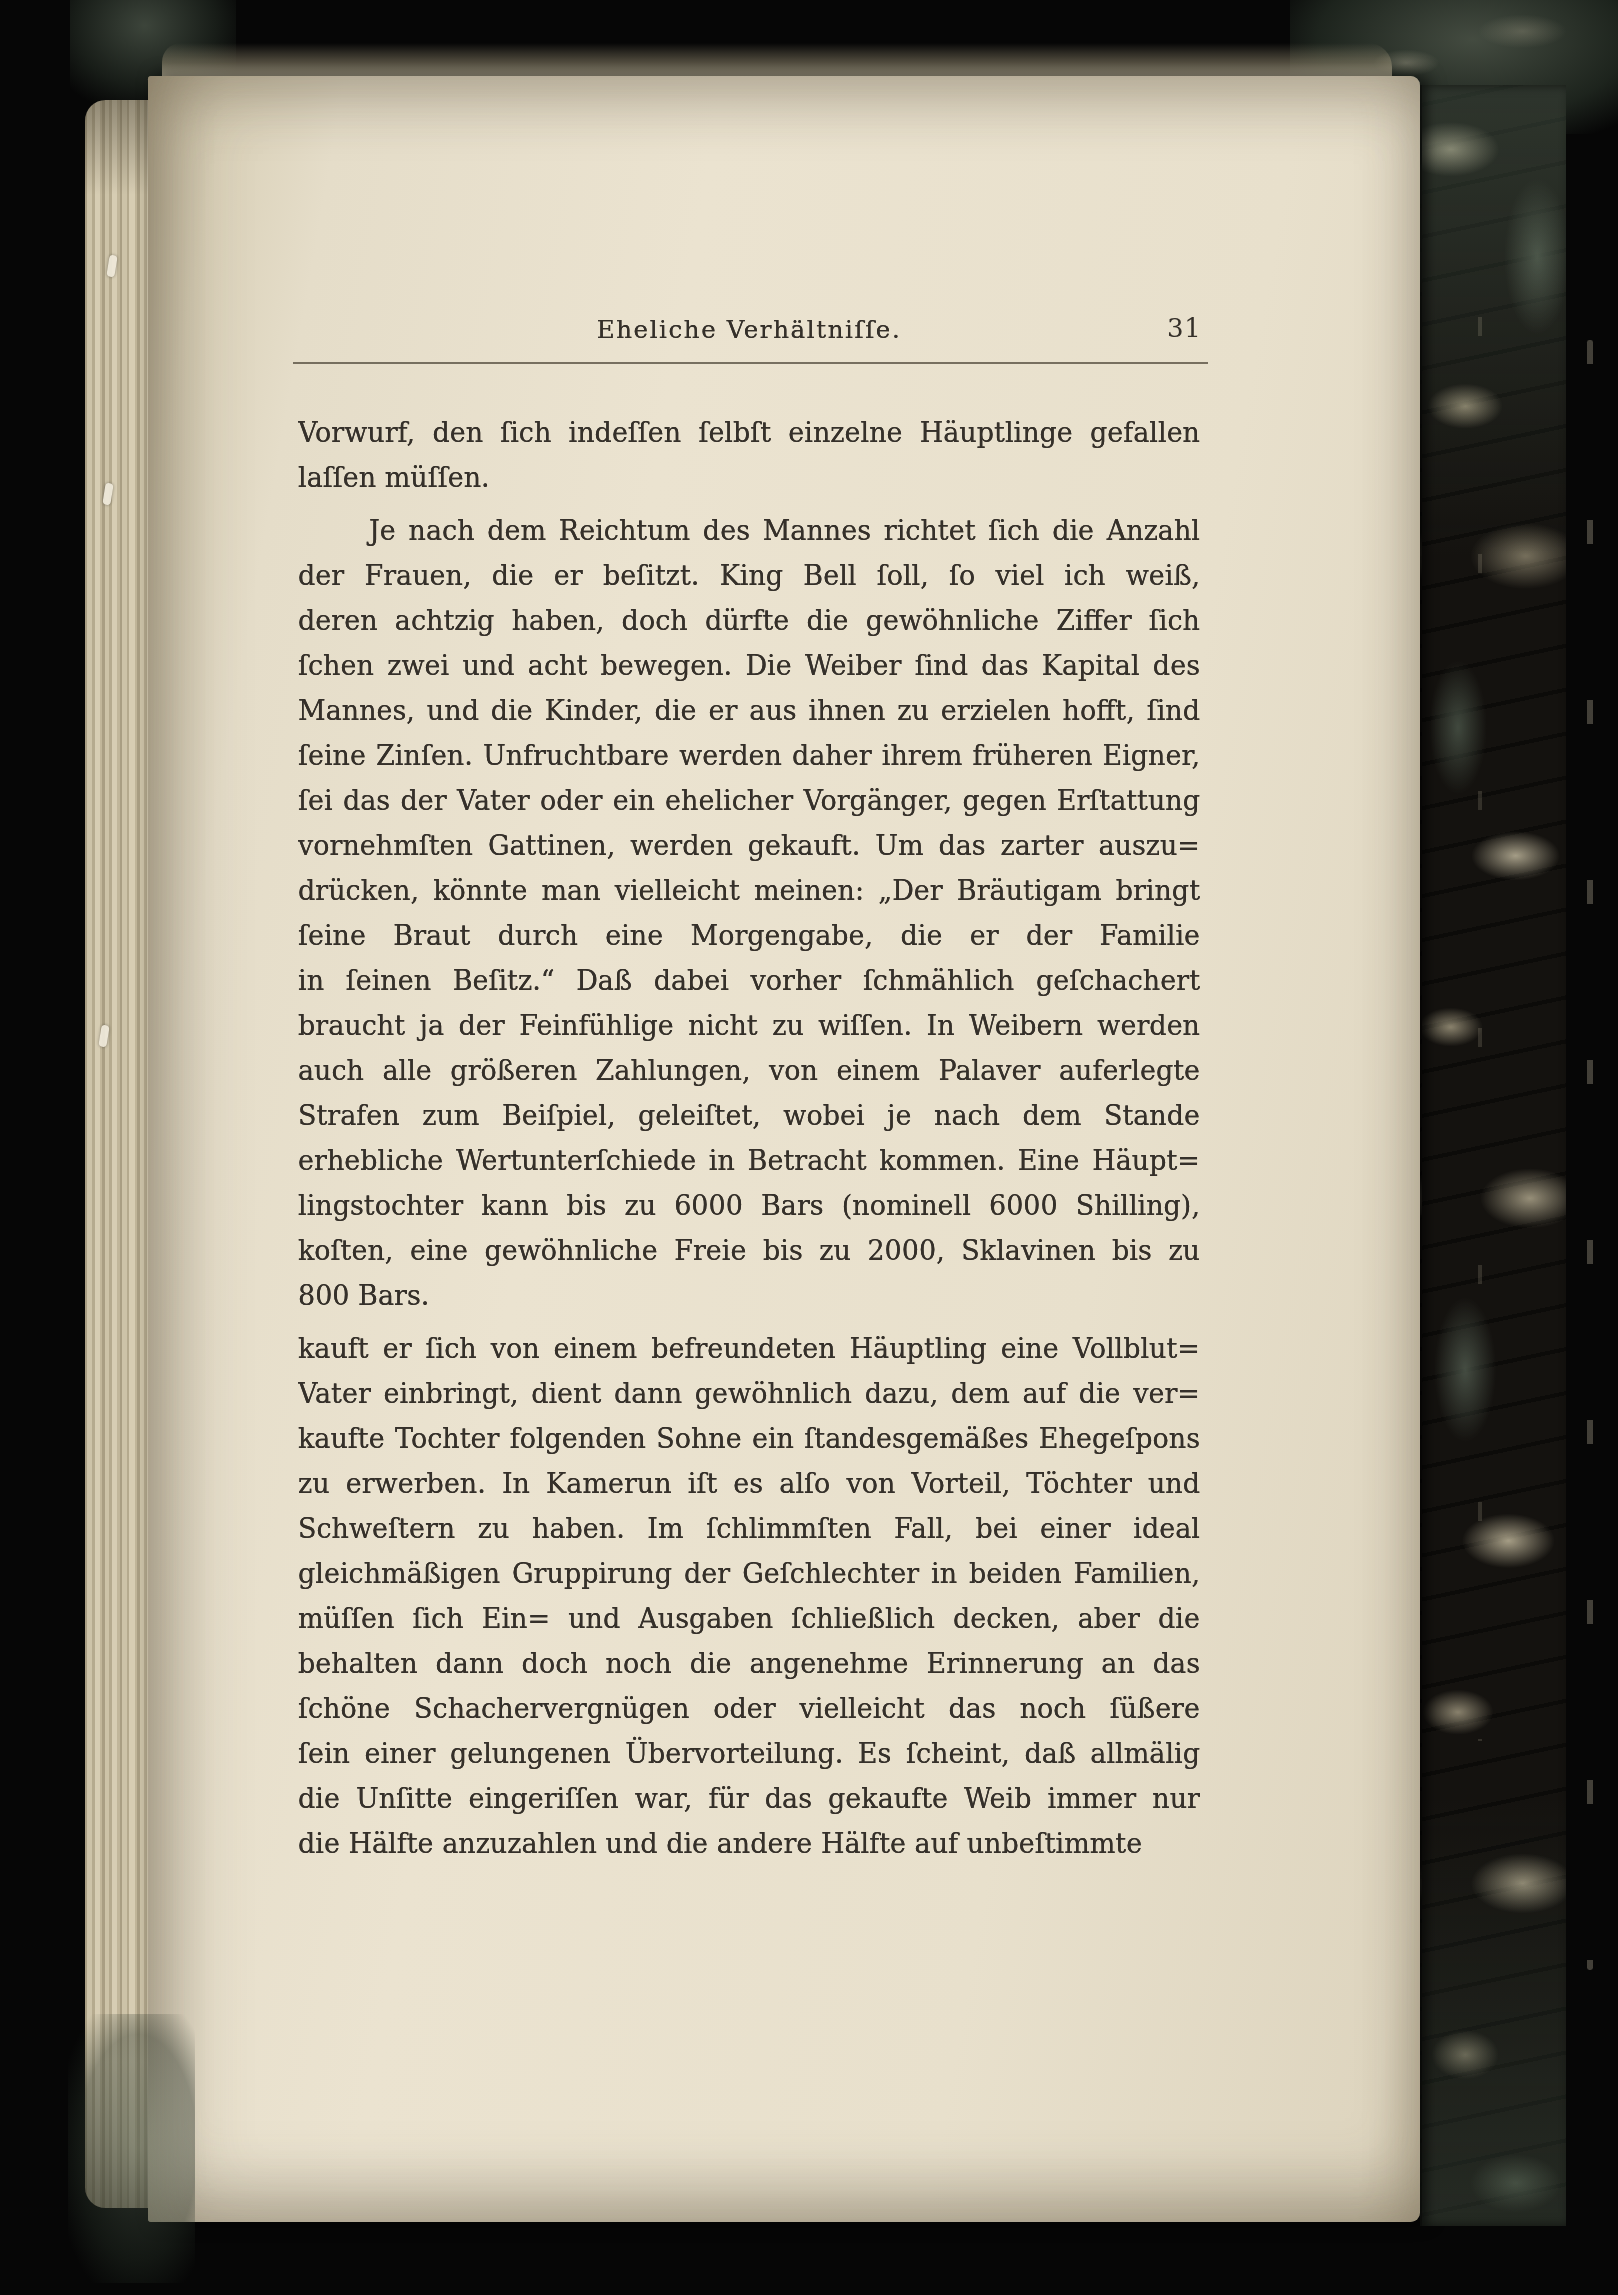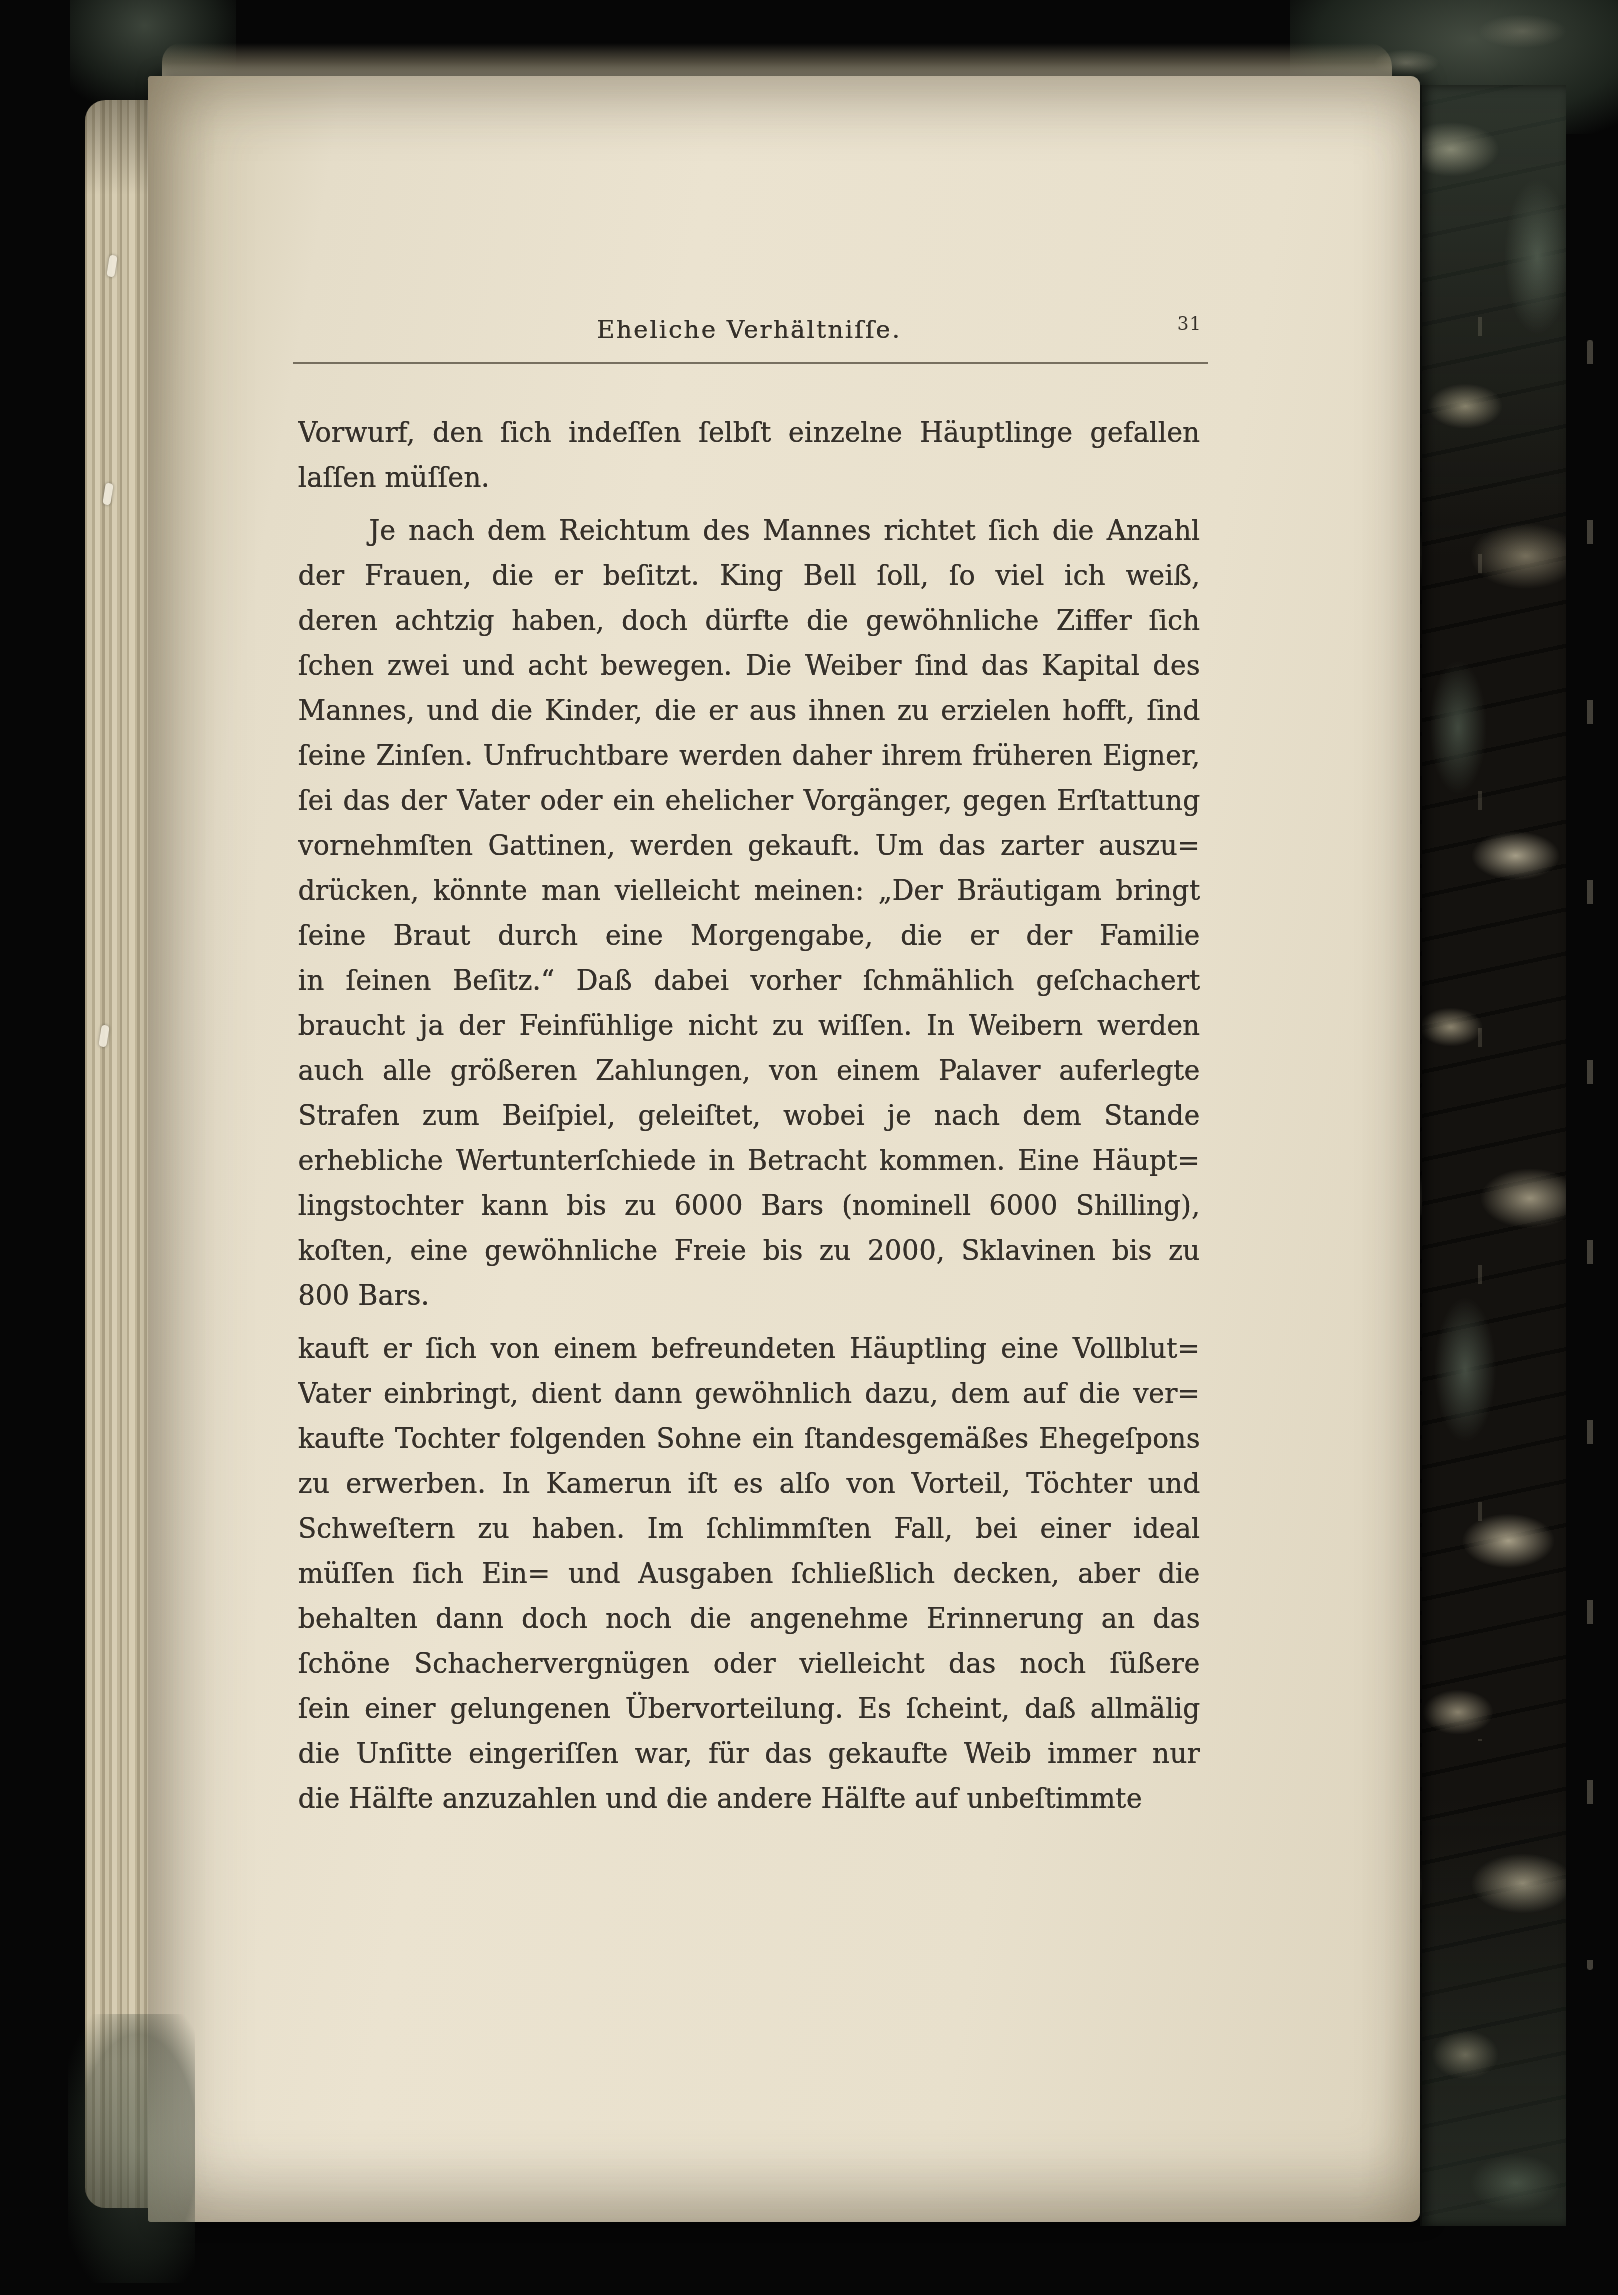--- a/index.html
+++ b/index.html
@@ -67,21 +67,21 @@
       inset 36px 0 71px rgba(92,80,56,.24),
       8px 0 17.4px rgba(0,0,0,.65);
   }
 
   
   .running-header { position:absolute; left:290px; top:315px; width:918px; height:40px; color:var(--ink, #35302a); }
   .header-title {
     display:block; text-align:center; font-size:24.5px; letter-spacing:1.6px;
     text-shadow:0 0 0.3px var(--ink, #35302a);
   }
-  .page-number { position:absolute; right:6.3px; top:-1.6px; font-size:18px; letter-spacing:0.8px; }
+  .page-number { position:absolute; right:6.3px; top:-1.6px; font-size:26px; letter-spacing:0.8px; }
   .header-rule { position:absolute; left:293px; top:362px; width:915px; height:1.6px; background:var(--rule, #5a5343); opacity:.8; }
 
   
   .text-block {
     position:absolute; left:290px; top:402px; width:918px;
     font-size:27px; color:var(--ink, #35302a);
     text-shadow:0 0 0.3px var(--ink, #35302a);
   }
   .paragraph { margin:8px; }
   .line {
@@ -173,20 +173,21 @@
         <div class="line">lingstochter kann bis zu 6000 Bars (nominell 6000 Shilling),</div>
         <div class="line">koſten, eine gewöhnliche Freie bis zu 2000, Sklavinen bis zu</div>
         <div class="line last">800 Bars.</div>
       </div>
       <div class="paragraph">
         <div class="line">kauft er ſich von einem befreundeten Häuptling eine Vollblut=</div>
         <div class="line">Vater einbringt, dient dann gewöhnlich dazu, dem auf die ver=</div>
         <div class="line">kaufte Tochter folgenden Sohne ein ſtandesgemäßes Ehegeſpons</div>
         <div class="line">zu erwerben. In Kamerun iſt es alſo von Vorteil, Töchter und</div>
         <div class="line">Schweſtern zu haben. Im ſchlimmſten Fall, bei einer ideal</div>
+        <div class="line">gleichmäßigen Gruppirung der Geſchlechter in beiden Familien,</div>
         <div class="line">müſſen ſich Ein= und Ausgaben ſchließlich decken, aber die Väter</div>
         <div class="line">behalten dann doch noch die angenehme Erinnerung an das</div>
         <div class="line">ſchöne Schachervergnügen oder vielleicht das noch ſüßere Bewußt=</div>
         <div class="line">ſein einer gelungenen Übervorteilung. Es ſcheint, daß allmälig</div>
         <div class="line">die Unſitte eingeriſſen war, für das gekaufte Weib immer nur</div>
         <div class="line last">die Hälfte anzuzahlen und die andere Hälfte auf unbeſtimmte</div>
       </div>
     </div>
 
   <div class="marble"></div>

